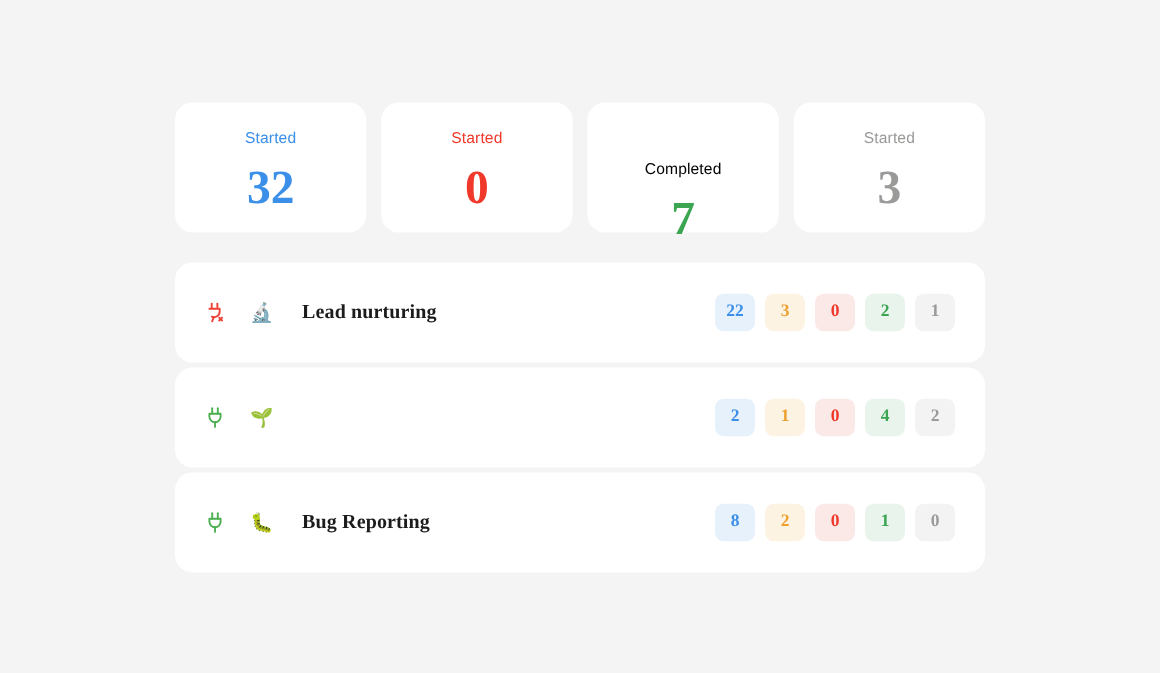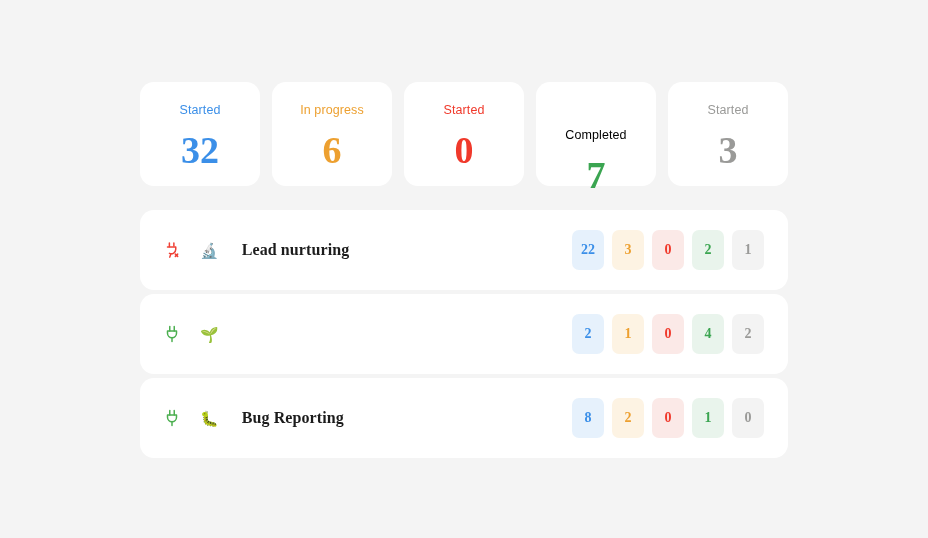--- a/index.html
+++ b/index.html
@@ -113,44 +113,40 @@
   }
 
   .badges {
     display: flex;
     gap: 8px;
     flex: 0 0 auto;
   }
 
   .badge {
     width: 32px;
-    height: 40px;
+    height: 30px;
     border-radius: 7px;
     display: flex;
     align-items: center;
     justify-content: center;
     font-family: "Liberation Serif", serif;
     font-size: 14px;
     font-weight: 700;
     line-height: 1;
   }
 </style>
 </head>
 <body>
 
 <div class="page">
 
   <div class="stats-row" id="stats-row">
       <div class="stat-card">
         <div class="stat-label" style="color: rgb(59, 143, 232);">Started</div>
         <div class="stat-value" style="color: rgb(59, 143, 232);">32</div>
-      </div>
-      <div class="stat-card">
-        <div class="stat-label" style="color: rgb(237, 160, 48);">In progress</div>
-        <div class="stat-value" style="color: rgb(237, 160, 48);">6</div>
       </div>
       <div class="stat-card">
         <div class="stat-label" style="color: rgb(240, 57, 43);">Started</div>
         <div class="stat-value" style="color: rgb(240, 57, 43);">0</div>
       </div>
       <div class="stat-card">
         <div class="stat-label" style="color: #000000; margin-top: 25px;">Completed</div>
         <div class="stat-value" style="color: rgb(59, 165, 81);">7</div>
       </div>
       <div class="stat-card">

